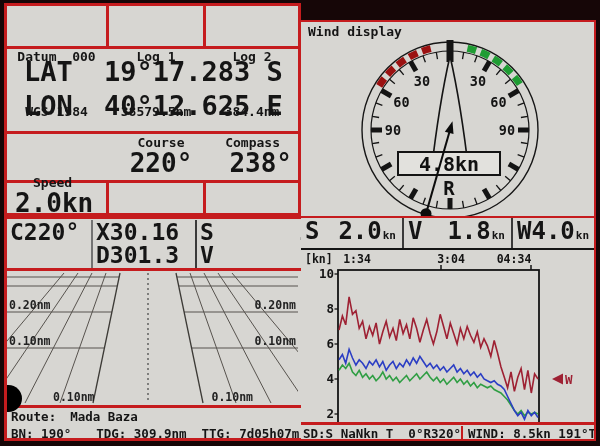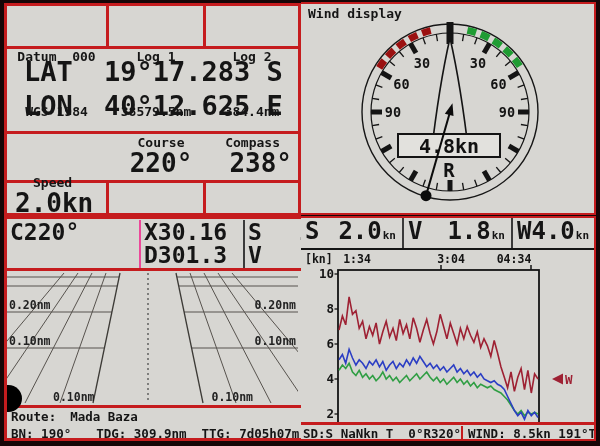--- a/index.html
+++ b/index.html
@@ -6,21 +6,21 @@
     --bg:#d7d6d2;
     --bg2:#e0dfdb;
     --red:#c51c1e;
     --ink:#151515;
   }
   html,body{margin:0;padding:0;background:#120506;}
   .stage{position:relative;width:600px;height:446px;background:#160607;overflow:hidden;
          font-family:"DejaVu Sans Mono","Liberation Mono",monospace;color:var(--ink);}
   section{position:absolute;background:var(--bg);box-sizing:border-box;overflow:hidden;}
   #q-tl{left:4px;top:3px;width:297px;height:213px;border:3px solid var(--red);}
-  #q-tr{left:301px;top:2px;width:295px;height:213px;border:2px solid var(--red);border-left:none;padding-left:32px;}
+  #q-tr{left:301px;top:20px;width:295px;height:213px;border:2px solid var(--red);border-left:none;padding-left:32px;}
   #q-bl{left:4px;top:216px;width:347px;height:225px;border:3px solid var(--red);}
   #q-br{left:301px;top:216px;width:295px;height:225px;border:2px solid var(--red);border-left:none;}
 
   
   .gps-header{height:40px;display:flex;border-bottom:3px solid var(--red);}
   .hcell{flex:0 0 99px;text-align:center;font-weight:bold;font-size:13px;line-height:1.4;padding-top:6px;white-space:pre;}
   .hcell+.hcell{border-left:3px solid var(--red);flex:0 0 94px;}
   .hcell:last-child{flex:1 1 auto;}
   .latlon{height:76px;border-bottom:3px solid var(--red);padding-top:6px;}
   .ll-row{display:flex;font-size:27px;font-weight:bold;line-height:1.25;}
@@ -39,21 +39,21 @@
   .scell:last-child{flex:1 1 auto;}
 
   
   .wind-title{position:absolute;left:7px;top:2px;font-size:13px;font-weight:bold;}
   #gauge-svg{position:absolute;left:0;top:0;}
 
   
   .bl-header{height:48px;display:flex;border-bottom:3px solid var(--red);font-weight:bold;font-size:23px;line-height:1.02;padding-top:1px;}
   .bl-col{padding:1px 2px 0 3px;}
   .bl-1{flex:0 0 79px;}
-  .bl-2{flex:0 0 97px;border-left:2px solid #ec4899;margin-left:48px;}
+  .bl-2{flex:0 0 97px;border-left:2px solid #737373;}
   .bl-3{flex:1 1 auto;border-left:2px solid #3a3a3a;}
   .bl-pair{display:flex;justify-content:space-between;padding-right:5px;}
   .bl-grid{position:relative;height:134px;}
   .gtx{font:bold 11.5px "DejaVu Sans Mono",monospace;fill:#222;}
   .bl-footer{border-top:3px solid var(--red);font-weight:bold;font-size:12.5px;line-height:1.35;padding:1px 5px 0 4px;}
   .bl-f1{display:flex;white-space:pre;}
   .bl-route-name{margin-left:14px;}
   .bl-leg{margin-left:auto;padding-right:4px;}
   .bl-f2{display:flex;white-space:pre;}
   .bl-tdg{margin-left:25px;} .bl-ttg{margin-left:15px;}

